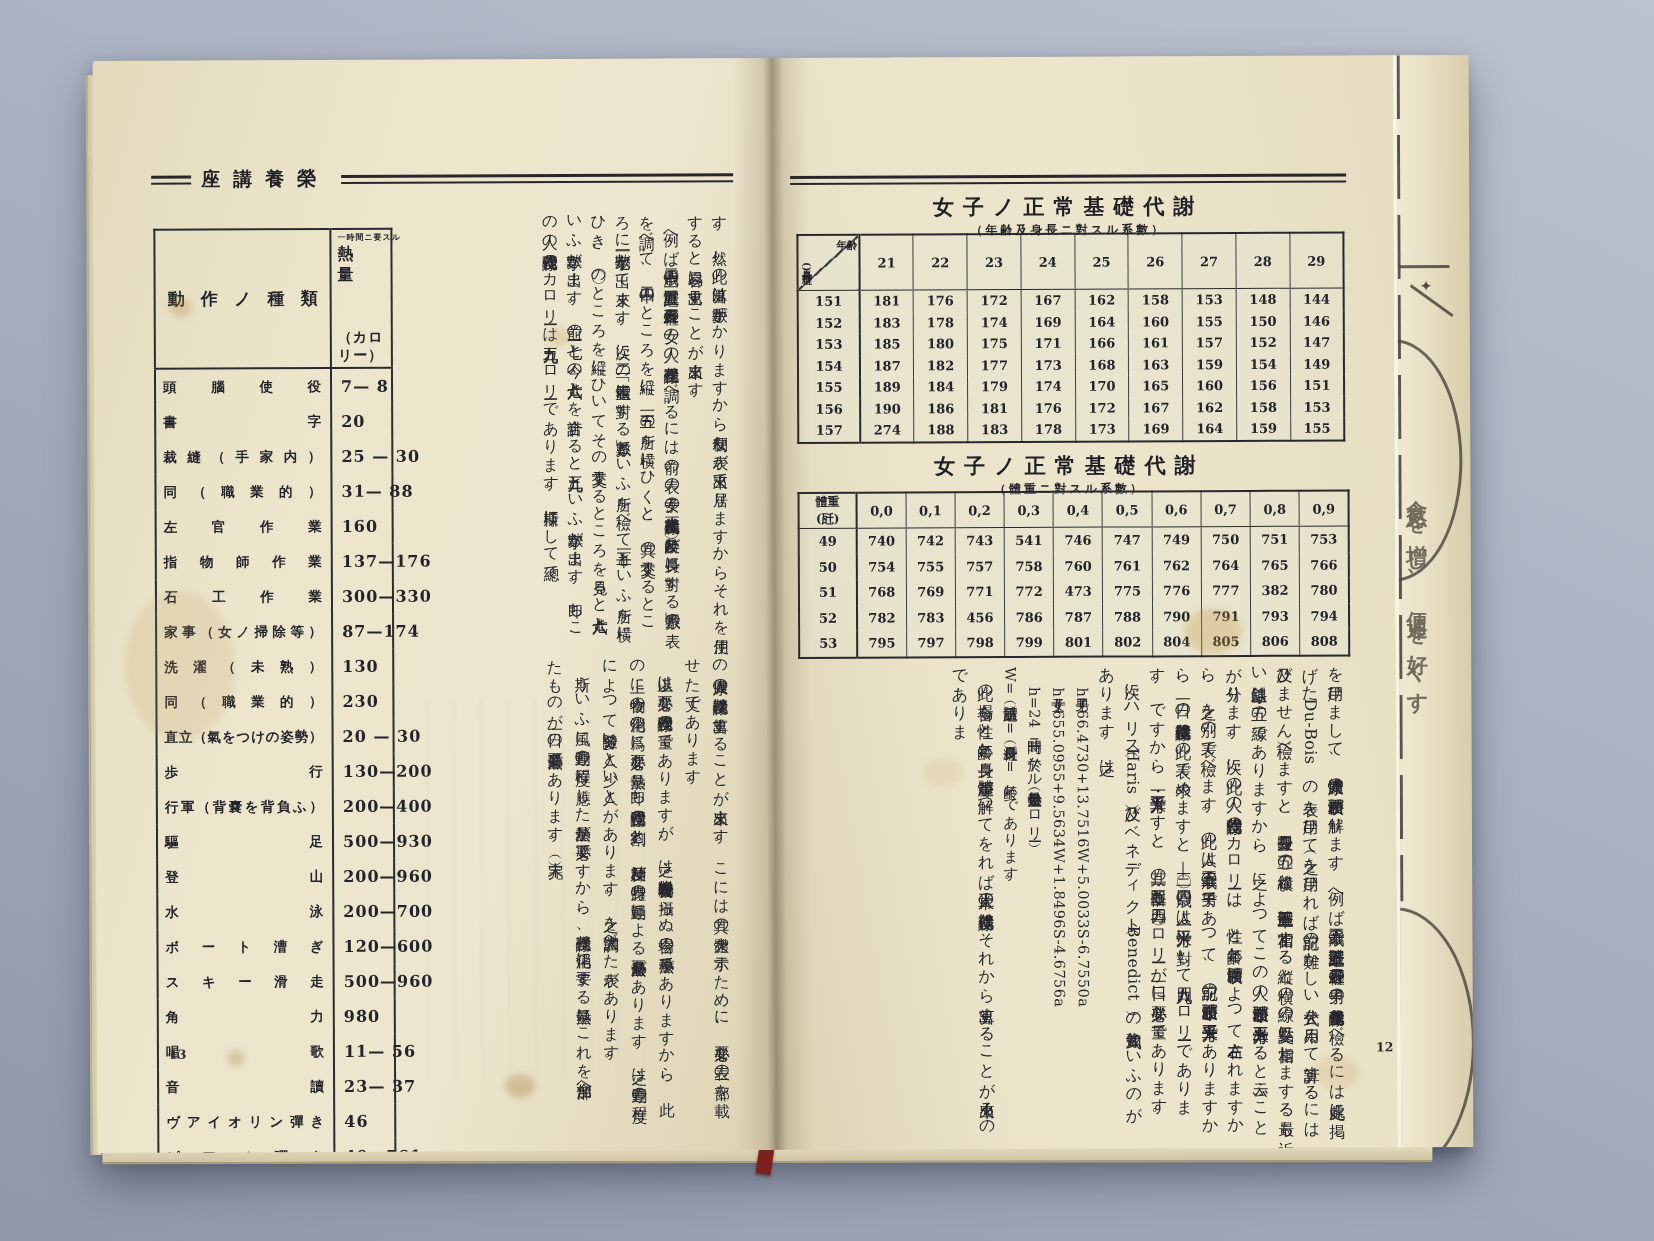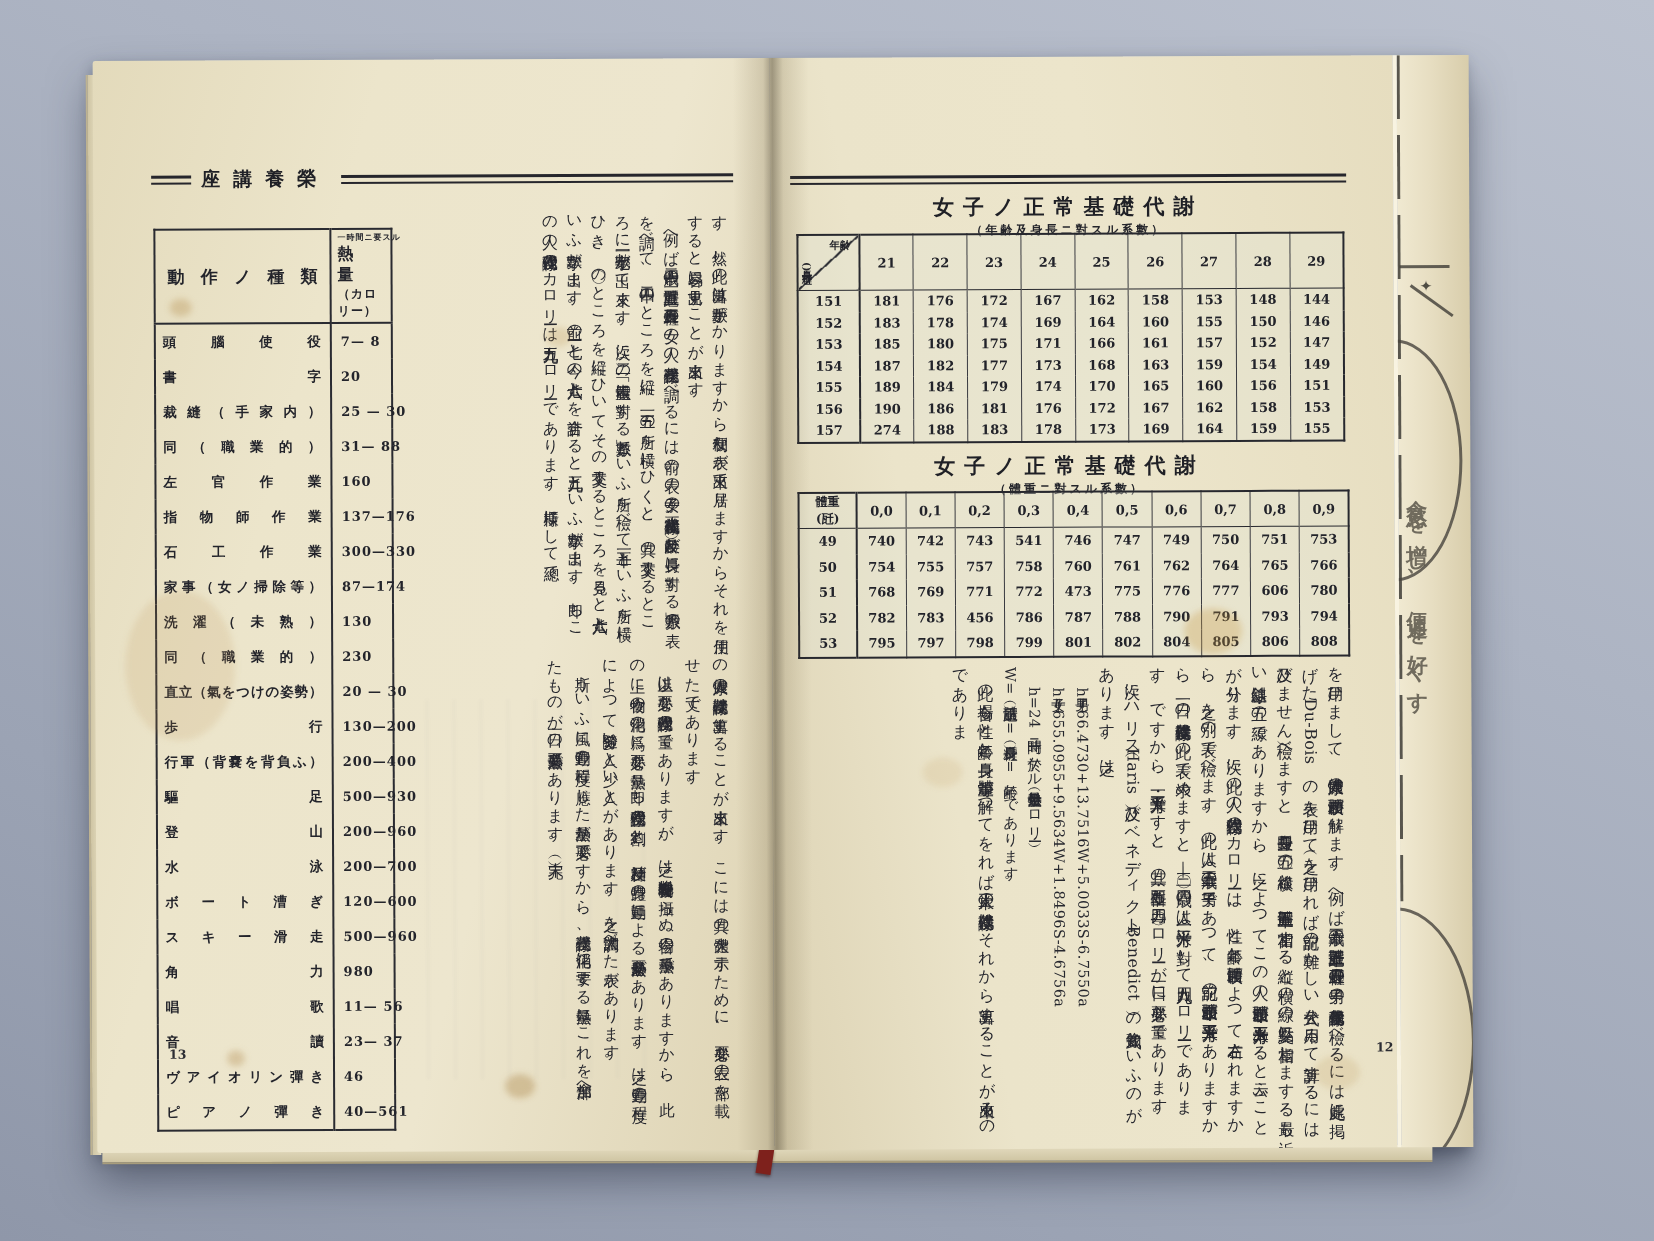--- a/index.html
+++ b/index.html
@@ -58,27 +58,27 @@
   #activity-table .th-name{
     width:150px; border-right:2px solid #2a2b31; border-bottom:2px solid #2a2b31;
     font-size:17px; font-weight:bold; height:68px; padding:0 12px;
     text-align:justify; text-align-last:justify; text-justify:inter-character;
   }
   #activity-table .th-val{
     border-bottom:2px solid #2a2b31; height:68px; text-align:left; padding:2px 2px 2px 6px;
   }
   .th-note{font-size:8px; letter-spacing:1px; white-space:nowrap;}
   .th-main{font-size:16px; font-weight:bold; letter-spacing:14px; margin-top:1px;}
-  .th-unit{font-size:12px; letter-spacing:1px;}
+  .th-unit{font-size:14px; letter-spacing:1px;margin-top:43px;}
   #activity-table td{height:33px; font-weight:600;}
   #activity-table .act-name{
     border-right:2px solid #2a2b31; font-size:13.5px; padding:0 9px 0 7px;
     text-align:justify; text-align-last:justify; text-justify:inter-character;
   }
-  #activity-table .act-val{font-size:13px; padding-left:9px; letter-spacing:1px; white-space:nowrap;}
+  #activity-table .act-val{font-size:16px; padding-left:9px; letter-spacing:1px; white-space:nowrap;}
   
   .vblock{
     position:absolute; writing-mode:vertical-rl; text-orientation:mixed;
     color:#26272e; font-weight:500;
   }
   .vblock p{margin:0; text-indent:1em;}
   .vblock p.cont{text-indent:0;}
   #lp-upper{left:300px; top:146px; width:338px; height:432px; font-size:15.5px; line-height:24.2px; letter-spacing:.5px;}
   #lp-lower{left:300px; top:590px; width:338px; height:448px; font-size:15.5px; line-height:27.6px; letter-spacing:.5px;}
   #rp-body{left:20px; top:600px; width:556px; height:474px; font-size:16px; line-height:25.4px; letter-spacing:.4px;}
@@ -104,21 +104,21 @@
   #table1 thead th{height:54px;}
   #table1 td{height:21.5px;}
   #table2{top:434px; width:552px;}
   #table2 thead th{height:32px; font-size:13px;}
   #table2 td{height:25.5px;}
   .diag{
     position:relative; width:60px;
     background:
       linear-gradient(to bottom right, rgba(0,0,0,0) calc(50% - 1px), #2a2b31 calc(50% - 1px), #2a2b31 calc(50% + 1px), rgba(0,0,0,0) calc(50% + 1px));
   }
-  .diag .corner-top{position:absolute; top:3px; right:8px; font-size:10.5px; letter-spacing:0;}
+  .diag .corner-top{position:absolute; top:3px; right:1px; font-size:10.5px; letter-spacing:0;}
   .diag .corner-bottom{
     position:absolute; left:3px; bottom:1px; writing-mode:vertical-rl;
     font-size:10px; height:44px; line-height:11px;
   }
   .weight-hd{font-size:12px; line-height:13px; padding:2px 0;text-align:center;}
   
   .pageno{position:absolute; font-size:12.5px; font-weight:600; color:#2c2d33; font-family:"DejaVu Serif",serif;}
   #pageno-left{left:72px; top:986px;}
   #pageno-right{left:602px; top:984px;}
   
@@ -457,21 +457,21 @@
             <tr>
               <td>51</td>
               <td>768</td>
               <td>769</td>
               <td>771</td>
               <td>772</td>
               <td>473</td>
               <td>775</td>
               <td>776</td>
               <td>777</td>
-              <td>606</td>
+              <td>382</td>
               <td>780</td>
             </tr>
             <tr>
               <td>52</td>
               <td>782</td>
               <td>783</td>
               <td>456</td>
               <td>786</td>
               <td>787</td>
               <td>788</td>

